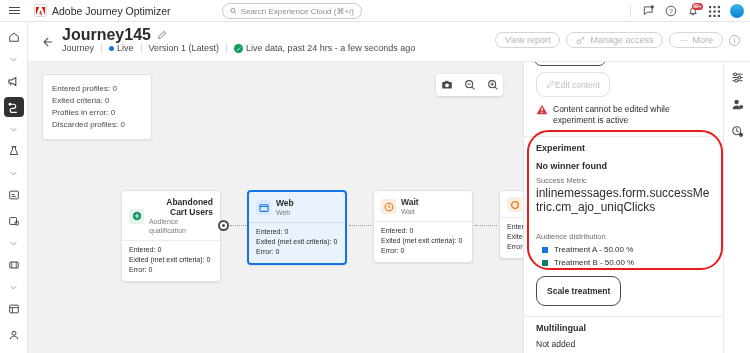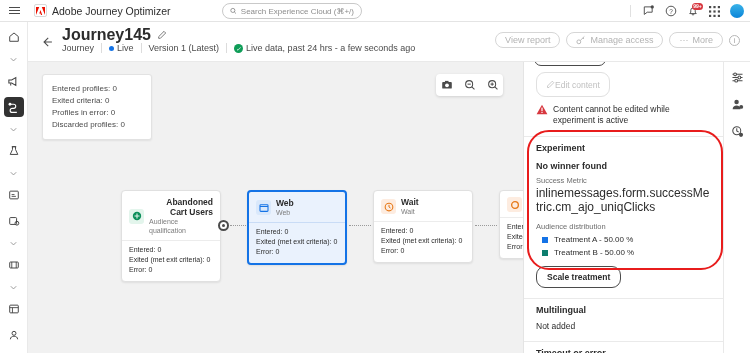--- a/index.html
+++ b/index.html
@@ -154,26 +154,26 @@
     align-items: center; gap: 0; cursor: default;
     font-family: "Liberation Sans", sans-serif;
   }
   .warn-row { display: flex; gap: 5px; margin-top: 7px; }
   .warn-tri { flex: 0 0 12px; }
   .warn-txt { font-size: 8.5px; line-height: 11px; color: #2c2c2c; }
   .sec-title { font-size: 9px; font-weight: bold; color: #2c2c2c; }
   .kv-strong { font-size: 9px; font-weight: bold; color: #2c2c2c; margin-top: 8px; }
   .kv-label { font-size: 7.5px; color: #6e6e6e; margin-top: 5px; }
   .kv-value { font-size: 12px; color: #2c2c2c; margin-top: 1px; word-break: break-all; }
-  .ad-label { font-size: 7.5px; color: #6e6e6e; margin-top: 8px; }
+  .ad-label { font-size: 7.5px; color: #6e6e6e; margin-top: 18px; }
   .tm-row { display: flex; align-items: center; gap: 6px; margin-top: 4px;
     padding-left: 6px; font-size: 8px; color: #2c2c2c; }
   .sw { width: 6px; height: 6px; display: inline-block; }
   .scale-btn {
-    margin-top: 9px; height: 22px; border: 1px solid #4b4b4b; border-radius: 9px;
+    margin-top: 9px; height: 30px; border: 1px solid #4b4b4b; border-radius: 9px;
     background: #fff; color: #2c2c2c; font-size: 8.5px; font-weight: bold;
     padding: 0 10px; display: inline-flex; align-items: center; cursor: pointer;
     font-family: "Liberation Sans", sans-serif;
   }
   .plain-txt { font-size: 8.5px; color: #2c2c2c; margin-top: 6px; }
 
   
   .highlight {
     position: absolute; left: 527px; top: 130px; width: 196px; height: 140px;
     border: 2.5px solid #e81c1c; border-radius: 22px; pointer-events: none; z-index: 30;

